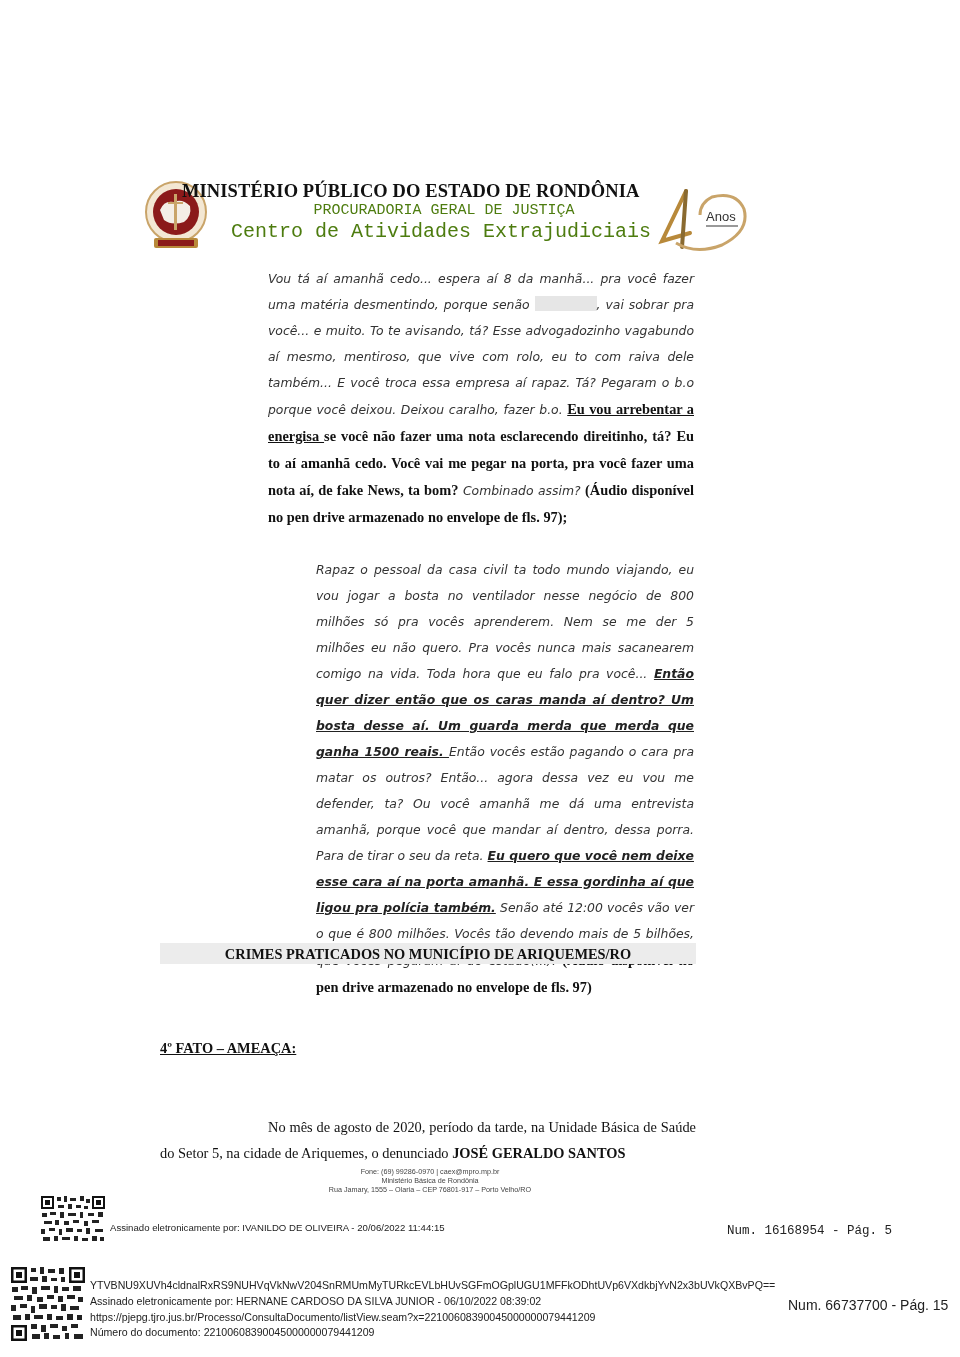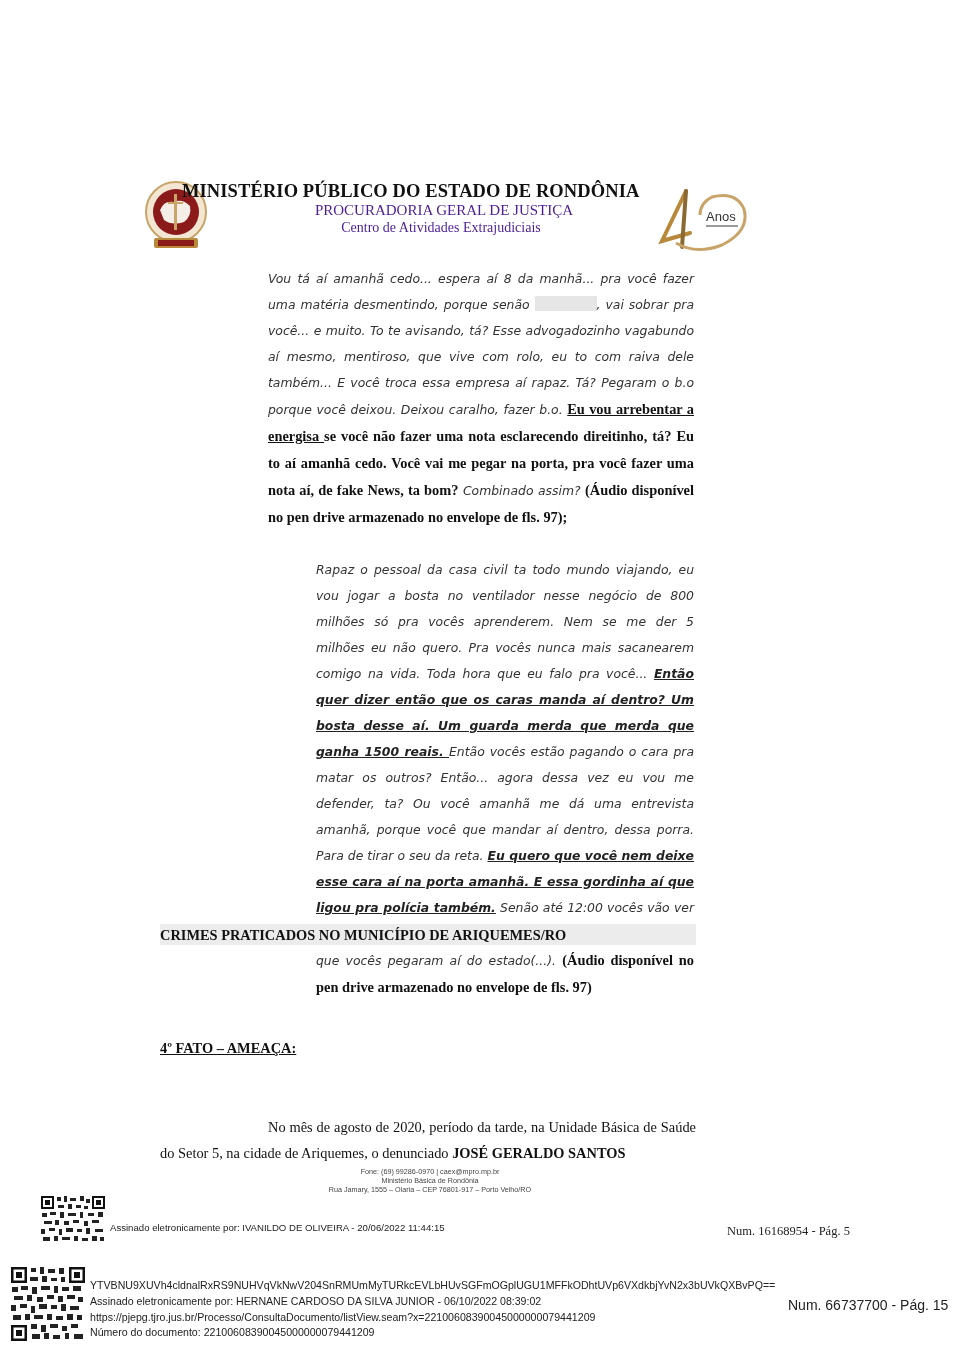--- a/index.html
+++ b/index.html
@@ -1,50 +1,50 @@
 <!DOCTYPE html>
 <html><head>
 <meta charset="utf-8">
 <style>
   html, body { margin: 0; padding: 0; background: #ffffff; }
   body { width: 960px; height: 1357px; position: relative; overflow: hidden; font-family: "Liberation Serif", serif; color: #111; }
 
   .header { position: absolute; left: 16px; top: 0; width: 884px; height: 260px; }
   .seal { position: absolute; left: 126px; top: 180px; width: 68px; height: 72px; }
   .hdr-title { position: absolute; left: 166px; top: 181px; font-family: "Liberation Serif", serif; font-weight: bold; font-size: 18.5px; letter-spacing: 0.1px; color: #111; white-space: nowrap; }
-  .hdr-sub { position: absolute; left: 0; width: 860px; text-align: center; font-family: Liberation Serif, serif; font-size: 15px; color: #4c1d95; white-space: nowrap; }
+  .hdr-sub { position: absolute; left: 0; width: 860px; text-align: center; font-family: Liberation Mono, monospace; font-size: 15px; color: #4d7c0f; white-space: nowrap; }
   .hdr-sub.s1 { top: 202px; left: 0; width: 856px; }
-  .hdr-sub.s2 { top: 220px; font-size: 14px; left: 0; width: 850px; }
+  .hdr-sub.s2 { top: 220px; font-size: 20px; left: 0; width: 850px; }
   .anos-logo { position: absolute; left: 640px; top: 185px; width: 100px; height: 70px; }
 
   .content { position: absolute; left: 268px; top: 266px; width: 426px; font-size: 14px; line-height: 26px; text-align: justify; }
   .it { font-family: "DejaVu Sans", sans-serif; font-style: italic; font-size: 12.4px; color: #333; }
   .b { font-family: "Liberation Serif", serif; font-weight: bold; font-size: 14.4px; color: #111; }
   .u { text-decoration: underline; }
   .bi { font-family: "DejaVu Sans", sans-serif; font-style: italic; font-weight: bold; font-size: 12.4px; color: #222; text-decoration: underline; }
   .redact { display: inline-block; width: 62px; height: 15px; background: #e6e6e6; vertical-align: -2px; }
   .para { margin: 0; }
   .para + .para { margin-top: 26px; margin-left: 48px; }
 
-  .section-bar { position: absolute; left: 160px; top: 924px; width: 536px; height: 21px; background: #ececec; font-family: "Liberation Serif", serif; font-weight: bold; font-size: 14.4px; line-height: 22px; color: #111; }
+  .section-bar { position: absolute; left: 160px; top: 943px; width: 536px; height: 21px; background: #ececec; text-align: center; font-family: "Liberation Serif", serif; font-weight: bold; font-size: 14.4px; line-height: 22px; color: #111; }
   .fact-title { position: absolute; left: 160px; top: 1040px; font-family: "Liberation Serif", serif; font-weight: bold; font-size: 14.4px; text-decoration: underline; color: #111; }
   .fact-body { position: absolute; left: 160px; top: 1070px; width: 536px; font-family: "Liberation Serif", serif; font-size: 14.4px; line-height: 26px; text-align: justify; color: #111; margin-top: 44px; }
   .fact-body .indent { display: inline-block; width: 108px; }
 
   .footer-contact { position: absolute; left: 280px; top: 1159px; width: 300px; text-align: center; font-family: "Liberation Sans", sans-serif; font-size: 7.2px; line-height: 9px; color: #444; margin-top: 8px; }
 
   .qr { position: absolute; background: #fff; }
   .qr svg { display: block; }
   .qr1 { left: 40px; top: 1195px; width: 66px; height: 48px; }
   .qr2 { left: 10px; top: 1266px; width: 76px; height: 76px; }
 
   .sig { position: absolute; font-family: "Liberation Sans", sans-serif; color: #222; white-space: nowrap; }
   .sig1 { left: 110px; top: 1221px; font-size: 9.6px; line-height: 13.5px; }
   .sig2 { left: 90px; top: 1278px; font-size: 10.6px; line-height: 15.8px; }
-  .num1 { position: absolute; left: 727px; top: 1224px; font-family: Liberation Serif, serif; font-size: 12.5px; color: #222; }
+  .num1 { position: absolute; left: 727px; top: 1224px; font-family: Liberation Mono, monospace; font-size: 12.5px; color: #222; }
   .num2 { position: absolute; left: 788px; top: 1297px; font-family: "Liberation Sans", sans-serif; font-size: 14px; color: #222; }
 </style>
 </head>
 <body>
 
 <div class="header">
   <div class="seal">
     <svg width="68" height="72" viewBox="0 0 68 72">
       <circle cx="34" cy="32" r="30" fill="#f3e7d3" stroke="#c9a469" stroke-width="2"></circle>
       <circle cx="34" cy="32" r="23" fill="#8b1a1a"></circle>

